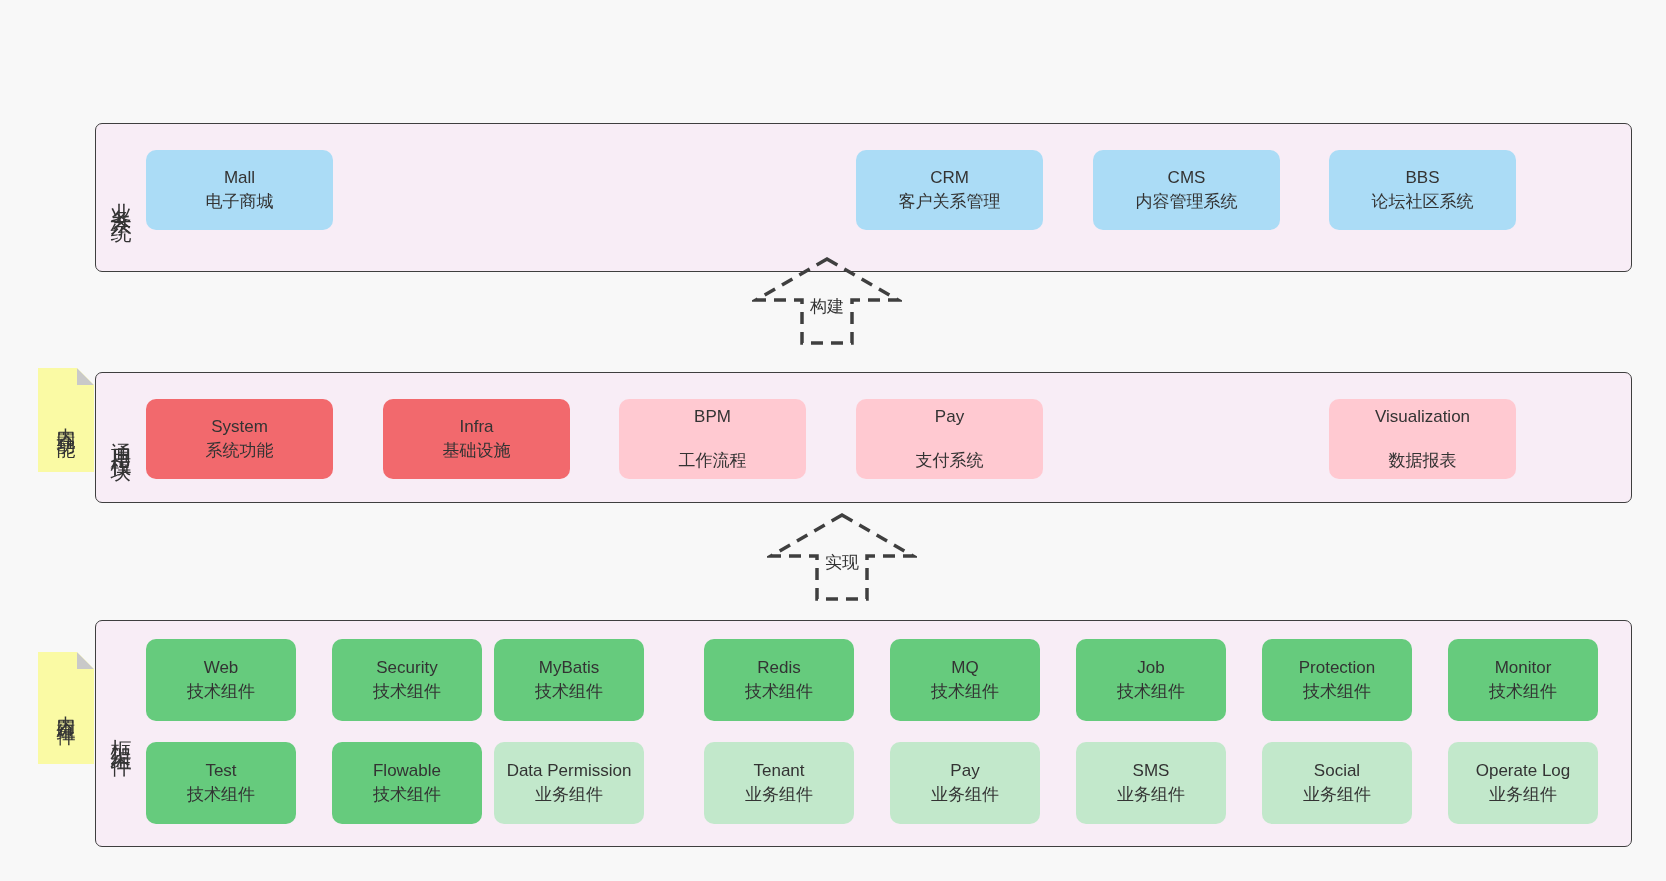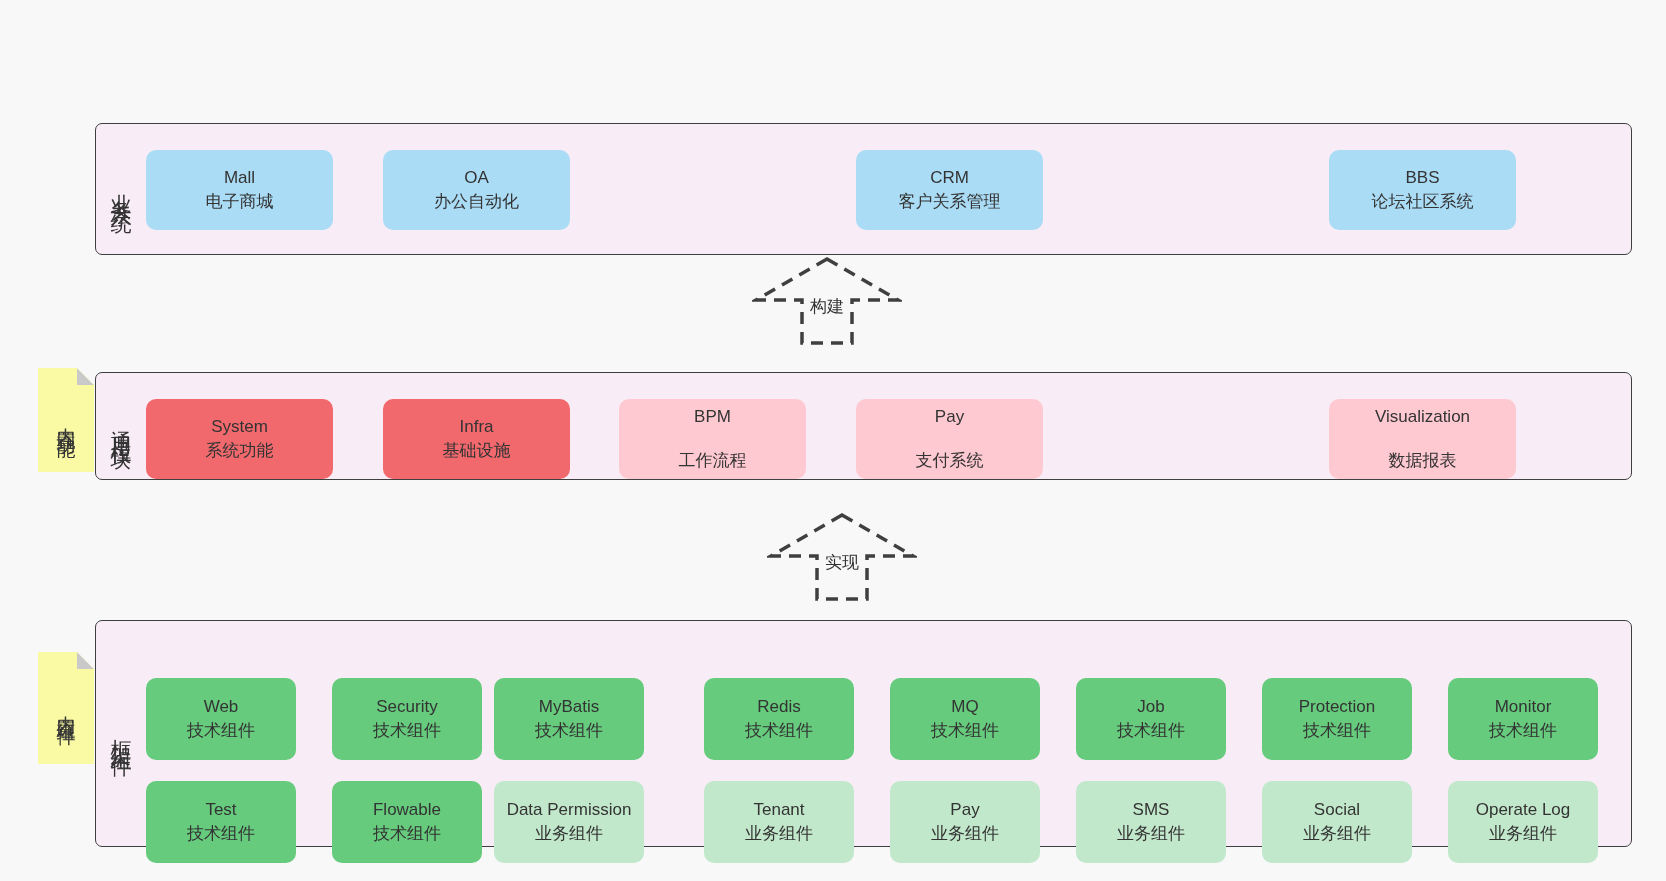--- a/index.html
+++ b/index.html
@@ -13,39 +13,39 @@
   body{
     position:relative; background:var(--page-bg);
     font-family:"Liberation Sans","DejaVu Sans",sans-serif;
     color:var(--text); overflow:hidden;
   }
   .band{
     position:absolute; left:95px; width:1537px;
     background:var(--band-bg);
     border:1.5px solid var(--band-border); border-radius:7px;
   }
-  #band-business{top:123px;height:132px;padding-left:12px;}
-  #band-modules{top:372px;height:108px;}
+  #band-business{top:123px;height:149px;padding-left:12px;}
+  #band-modules{top:372px;height:131px;}
   #band-framework{top:620px;height:227px;}
   .band-label{
     position:absolute; left:6px; top:0; bottom:0; width:38px;
     display:flex; align-items:center; justify-content:center;
   }
   .band-label span{
     writing-mode:vertical-rl; text-orientation:upright;
     font-size:21px; letter-spacing:6px; color:var(--text);
   }
   .box{
     position:absolute; border-radius:10px;
     display:flex; flex-direction:column; align-items:center; justify-content:center;
     text-align:center; font-size:17px; line-height:1.42; color:var(--text);
     padding:4px 6px;
   }
   .wbox{width:187px; height:80px; top:26px;}
-  .nbox{width:150px; height:82px;margin-top:39px;}
+  .nbox{width:150px; height:82px;}
   .blue{background:var(--blue);} .red{background:var(--red);} .pink{background:var(--pink);gap:20px;}
   .green{background:var(--green);} .lgreen{background:var(--light-green);}
   .c1{left:50px}.c2{left:287px}.c3{left:523px}.c4{left:760px}.c5{left:997px}.c6{left:1233px}
   .g1{left:50px}.g2{left:236px}.g3{left:398px}.g4{left:608px}.g5{left:794px}.g6{left:980px}.g7{left:1166px}.g8{left:1352px}
   .r1{top:18px}.r2{top:121px}
   .sticky{
     position:absolute; left:38px; width:56px;
     background:var(--sticky-yellow);
     clip-path:polygon(0 0, calc(100% - 17px) 0, 100% 17px, 100% 100%, 0 100%);
     display:flex; align-items:center; justify-content:center;
@@ -78,27 +78,27 @@
 <body>
 
 <div class="band" id="band-business">
   <div class="band-label">
       <span>业务系统</span>
     </div>
   <div class="box wbox blue c1">
     <div>Mall</div>
     <div>电子商城</div>
   </div>
-  <div class="box wbox blue c2">
-    <div>OA</div>
-    <div>办公自动化</div>
-  </div>
   <div class="box wbox blue c4">
     <div>CRM</div>
     <div>客户关系管理</div>
+  </div>
+  <div class="box wbox blue c5">
+    <div>CMS</div>
+    <div>内容管理系统</div>
   </div>
   <div class="box wbox blue c6">
     <div>BBS</div>
     <div>论坛社区系统</div>
   </div>
 </div>
 
 <div class="arrow" id="arrow-build">
   <svg viewBox="0 0 150 90">
     <polygon points="75,3 146,44 100,44 100,87 50,87 50,44 4,44"></polygon>

